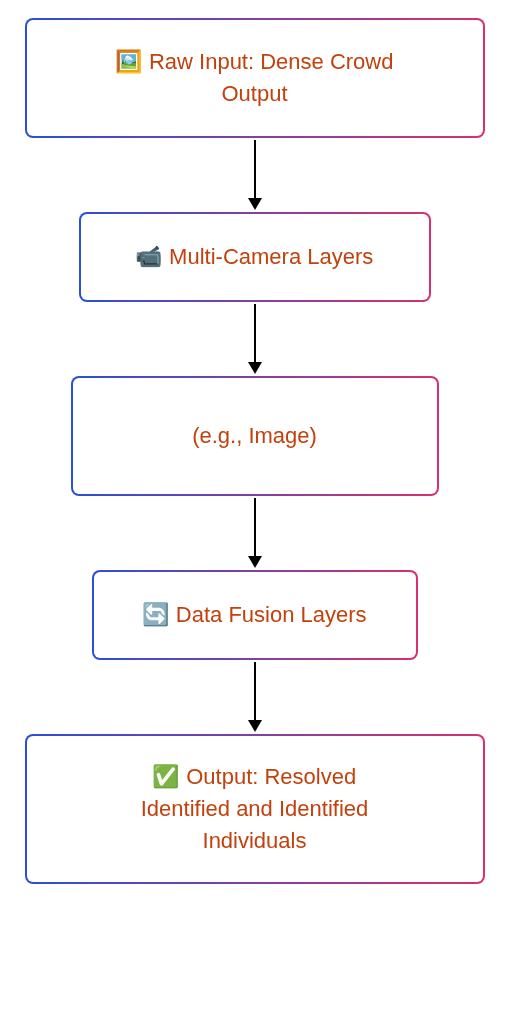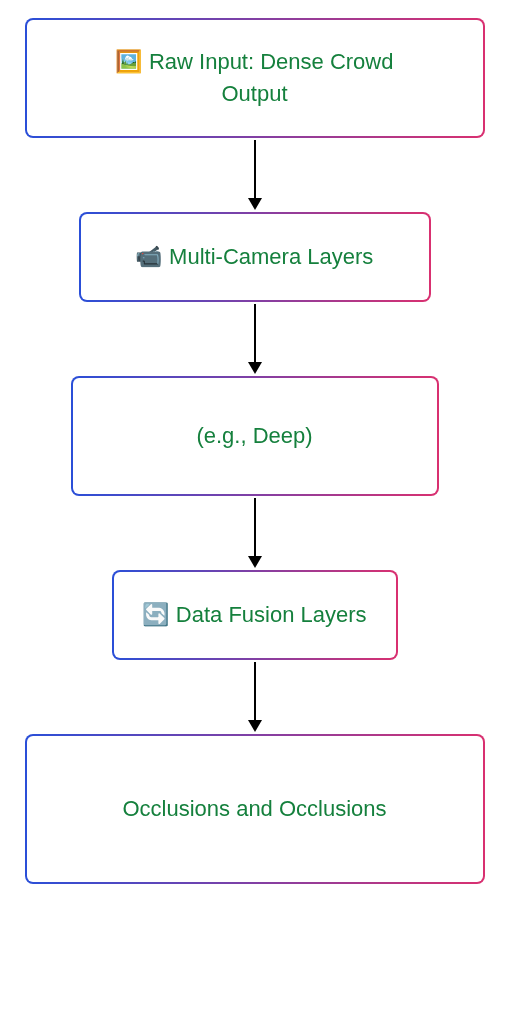--- a/index.html
+++ b/index.html
@@ -31,36 +31,36 @@
     content: "";
     position: absolute;
     inset: -2px;
     border-radius: 8px;
     background: linear-gradient(90deg, #2a4fd8 0%, #d93070 100%);
     z-index: -1;
   }
   .node .line {
     font-size: 22px;
     line-height: 1.45;
-    color: #15803d;
+    color: #c2410c;
     white-space: nowrap;
   }
   .arrow {
     width: 100%;
     display: flex;
     justify-content: center;
     align-items: center;
   }
   .arrow svg { display: block; }
   .icon { margin-right: 6px; }
   
   .w1 { width: 460px; min-height: 120px; }
   .w2 { width: 352px; min-height: 90px; }
   .w3 { width: 368px; min-height: 120px; }
-  .w4 { width: 286px; min-height: 90px; }
+  .w4 { width: 326px; min-height: 90px; }
   .w5 { width: 460px; min-height: 150px; }
 </style>
 </head>
 <body>
 
 <div class="node w1">
   <div class="line">
     <span class="icon">🖼️</span><span>Raw Input: Dense Crowd</span>
   </div>
   <div class="line">Output</div>
@@ -80,21 +80,21 @@
 </div>
 
 <div class="arrow">
   <svg width="20" height="74" viewBox="0 0 20 74">
     <line x1="10" y1="2" x2="10" y2="62" stroke="#000" stroke-width="2"></line>
     <polygon points="10,72 3,60 17,60" fill="#000"></polygon>
   </svg>
 </div>
 
 <div class="node w3">
-  <div class="line">(e.g., Deep)</div>
+  <div class="line">(e.g., Image)</div>
 </div>
 
 <div class="arrow">
   <svg width="20" height="74" viewBox="0 0 20 74">
     <line x1="10" y1="2" x2="10" y2="62" stroke="#000" stroke-width="2"></line>
     <polygon points="10,72 3,60 17,60" fill="#000"></polygon>
   </svg>
 </div>
 
 <div class="node w4">
@@ -104,14 +104,18 @@
 </div>
 
 <div class="arrow">
   <svg width="20" height="74" viewBox="0 0 20 74">
     <line x1="10" y1="2" x2="10" y2="62" stroke="#000" stroke-width="2"></line>
     <polygon points="10,72 3,60 17,60" fill="#000"></polygon>
   </svg>
 </div>
 
 <div class="node w5">
-  <div class="line">Occlusions and Occlusions</div>
+  <div class="line">
+    <span class="icon">✅</span><span>Output: Resolved</span>
+  </div>
+  <div class="line">Identified and Identified</div>
+  <div class="line">Individuals</div>
 </div>
 
 </body></html>

